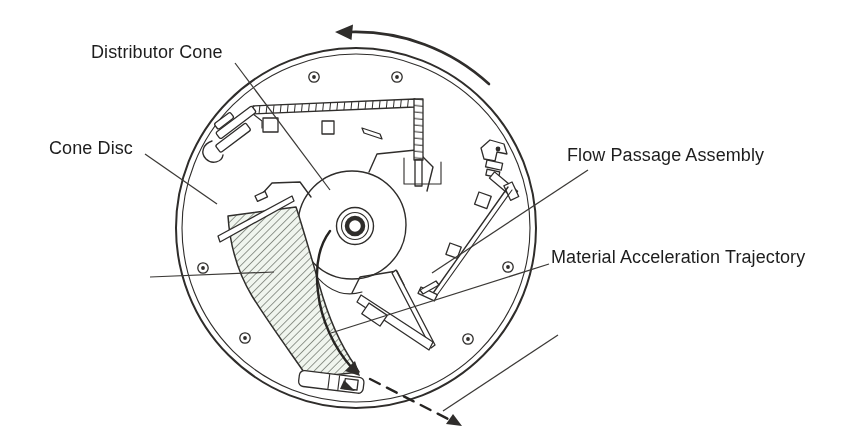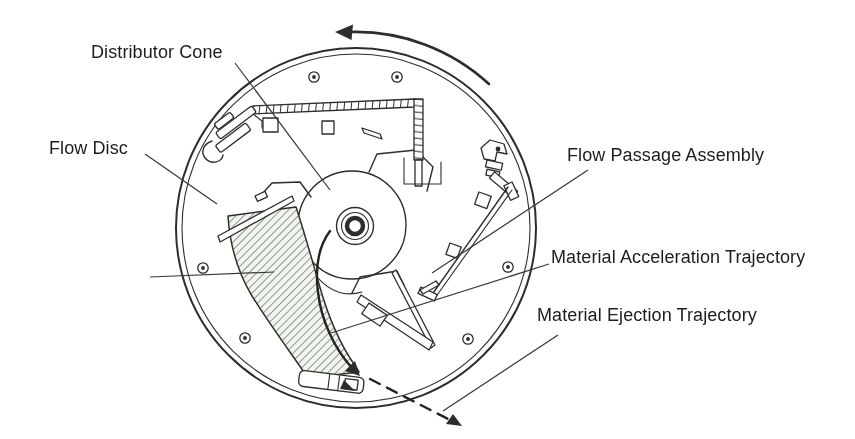--- a/index.html
+++ b/index.html
@@ -179,17 +179,16 @@
       <line x1="235" y1="63" x2="330" y2="190" class="leader"></line>
       <line x1="145" y1="154" x2="217" y2="204" class="leader"></line>
       <line x1="150" y1="277" x2="274" y2="272" class="leader"></line>
       <line x1="588" y1="170" x2="432" y2="273" class="leader"></line>
       <line x1="549" y1="264" x2="331" y2="333" class="leader"></line>
       <line x1="558" y1="335" x2="443" y2="411" class="leader"></line>
     </g>
   </svg>
 
   <div class="lbl" style="left:91px;  top:42px;">Distributor Cone</div>
-  <div class="lbl" style="left:49px;  top:138px;">Flow Disc</div>
+  <div class="lbl" style="left:49px;  top:138px;">Cone Disc</div>
   <div class="lbl" style="left:551px; top:247px;">Material Acceleration Trajectory</div>
   <div class="lbl" style="left:567px; top:145px;">Flow Passage Assembly</div>
-  <div class="lbl" style="left:537px; top:305px;">Material Ejection Trajectory</div>
 </div>
 
 </body></html>

